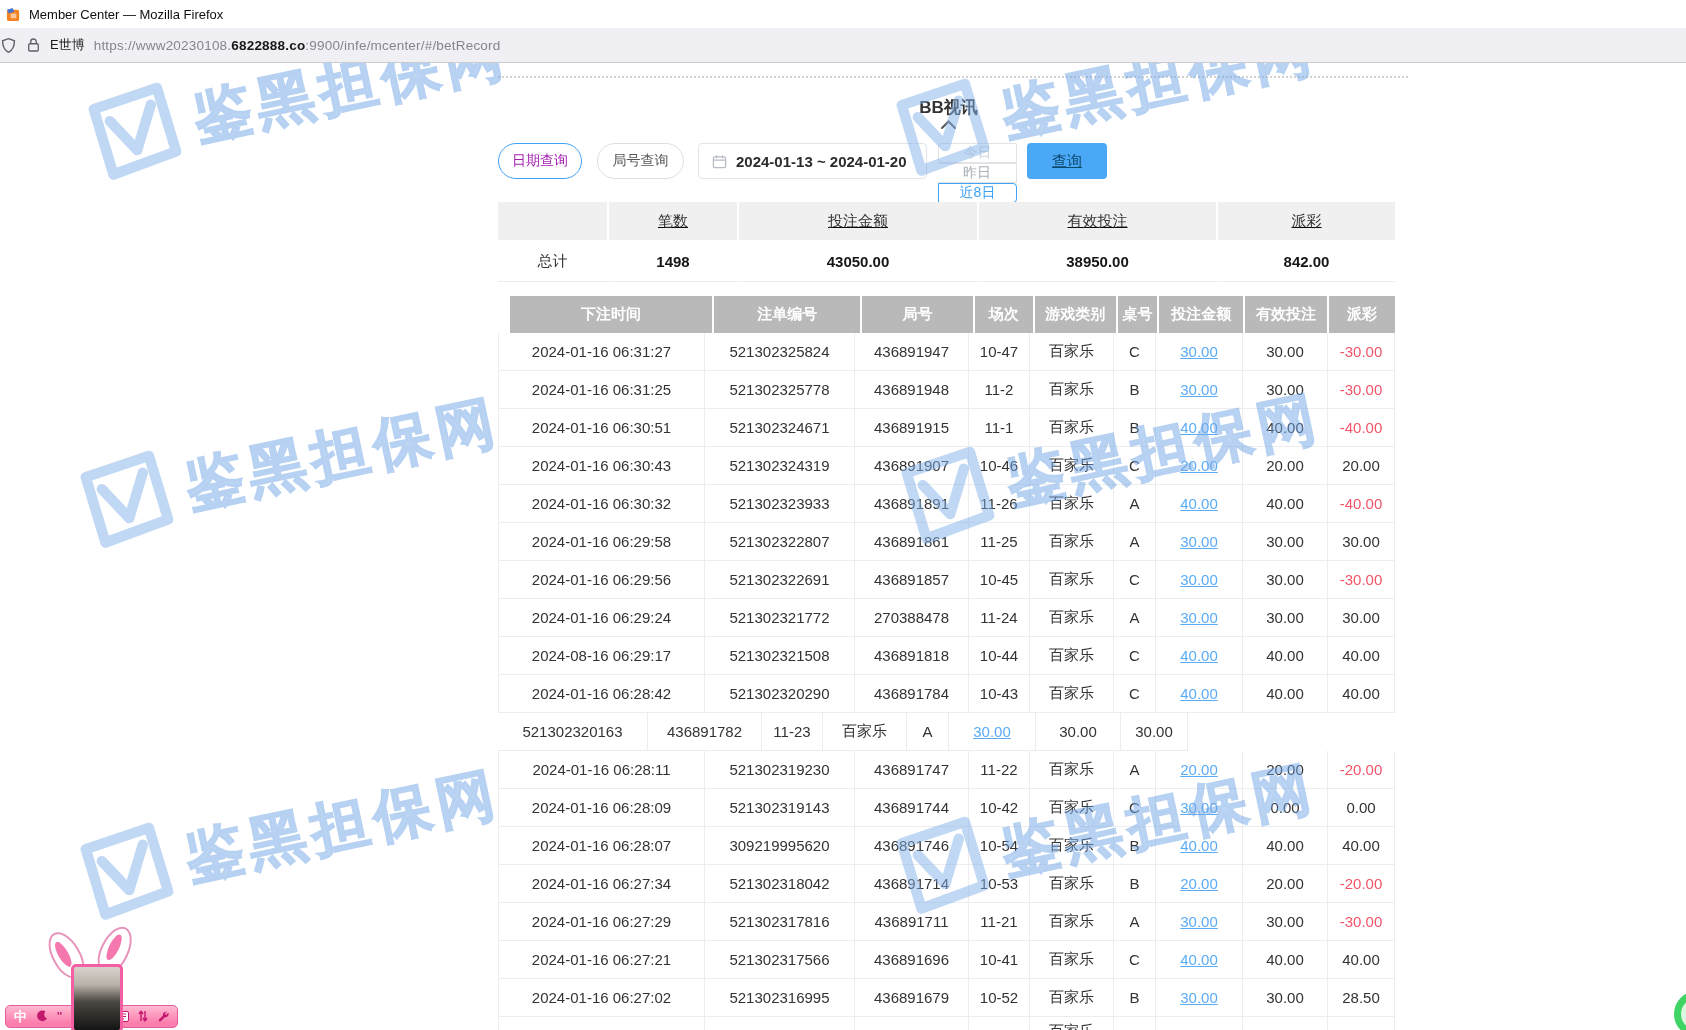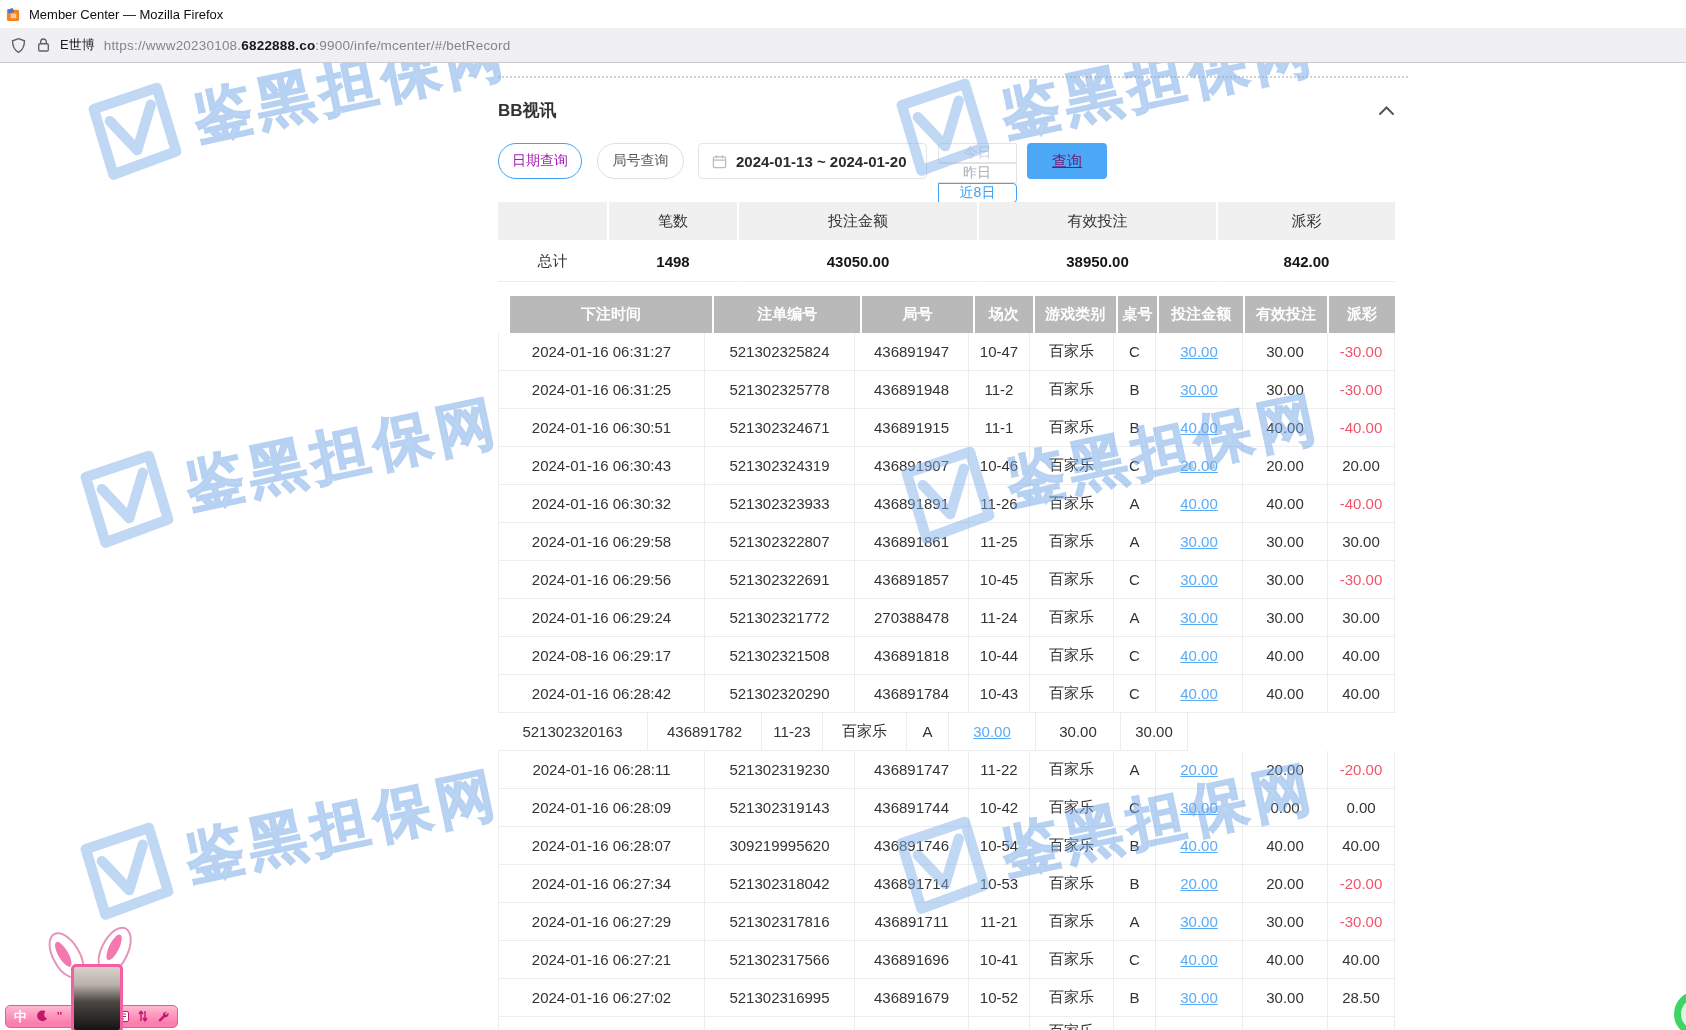--- a/index.html
+++ b/index.html
@@ -1,54 +1,54 @@
 <!DOCTYPE html>
 <html><head>
 <meta charset="utf-8">
 <style>
   html,body{margin:0;padding:0;width:1686px;height:1030px;overflow:hidden;background:#fff;
     font-family:"Liberation Sans","DejaVu Sans",sans-serif;}
   
   .titlebar{position:relative;z-index:100;height:28px;background:#fff;display:flex;align-items:center;
     padding-left:6px;gap:8px;font-size:13px;color:#101010;}
   .urlbar{position:relative;z-index:100;height:34px;background:#f0f0f4;display:flex;align-items:center;
-    padding-left:10px;gap:9px;border-bottom:1px solid #c9cbd1;}
+    gap:9px;border-bottom:1px solid #c9cbd1;}
   .urlbar .site{font-size:13px;color:#1c1c1f;}
   .url{font-size:13.5px;color:#84848c;letter-spacing:.2px;}
   .url b{color:#17171a;font-weight:700;}
   .chrome-icon{display:inline-flex;align-items:center;}
   
   .content{position:absolute;left:498px;top:63px;width:901px;z-index:5;}
   .dotted{position:absolute;top:13px;left:0;width:910px;border-top:2px dotted #d2d2d2;}
   .sec-head{position:absolute;top:33px;left:0;width:901px;height:28px;display:flex;
-    align-items:center;justify-content:space-between;}
+    align-items:center;justify-content:space-between;flex-direction:column;}
   .sec-title{font-size:17px;font-weight:700;color:#333;}
   .collapse-btn{width:26px;height:20px;display:flex;align-items:center;justify-content:center;cursor:pointer;}
   
   .filter-row{position:absolute;top:80px;left:0;width:901px;height:36px;display:flex;align-items:center;}
   .btn{box-sizing:border-box;height:36px;display:inline-flex;align-items:center;justify-content:center;
     font-size:14px;background:#fff;cursor:pointer;}
   .btn-pill-blue{width:84px;border:1px solid #41a3f5;color:#a21caf;border-radius:18px;}
   .btn-pill-gray{width:87px;margin-left:15px;border:1px solid #dcdfe6;color:#555;border-radius:18px;}
   .date-input{box-sizing:border-box;margin-left:14px;width:229px;height:36px;border:1px solid #e2e5ea;
     border-radius:4px;display:flex;align-items:center;gap:9px;padding-left:13px;background:#fff;cursor:pointer;}
   .date-text{font-size:15px;font-weight:600;color:#2c2c2e;}
   .btn-group{display:flex;margin-left:11px;height:36px;box-sizing:border-box;flex-direction:column;}
   .bg-seg{box-sizing:border-box;width:79px;height:36px;display:flex;align-items:center;justify-content:center;
     font-size:14px;border:1px solid #e3e3e6;border-left:none;background:#fff;cursor:pointer;}
   .bg-seg.first{border-left:1px solid #e3e3e6;border-radius:4px 0 0 4px;}
   .bg-seg.sel{border:1px solid #41a3f5;color:#3aa0f5;border-radius:0 4px 4px 0;}
   .seg-today{color:#cfd5dd;}
   .seg-yest{color:#a9afb8;}
   .btn-primary{margin-left:10px;width:80px;border:none;border-radius:4px;
-    background:#4aa8f6;color:#701a75;font-size:15px;text-decoration:underline;}
+    background:#4aa8f6;color:#0c4a6e;font-size:15px;text-decoration:underline;}
   
   .summary{position:absolute;top:139px;left:0;width:897px;}
   .sum-row{display:flex;}
-  .sum-row.head{margin-bottom:2px;}
+  .sum-row.head{margin-bottom:2px;text-decoration:underline;}
   .sc{box-sizing:border-box;height:38px;background:#f0f0f0;display:flex;align-items:center;justify-content:center;
     font-size:15px;color:#333;border-right:2px solid #fff;}
   .sum-row.body .sc{height:40px;background:#fff;border-bottom:1px solid #ececec;}
   .sum-row.body .sc.val{font-weight:600;color:#151515;}
   .s0{width:111px}.s1{width:130px}.s2{width:240px}.s3{width:239px}.s4{width:177px;border-right:none}
   
   .bet-table{position:absolute;top:233px;left:0;width:897px;}
   .thead{display:flex;margin-left:12px;}
   .th{box-sizing:border-box;height:37px;background:#b9b9b9;color:#fff;font-weight:700;font-size:15px;
     display:flex;align-items:center;justify-content:center;border-right:2px solid #fff;}

